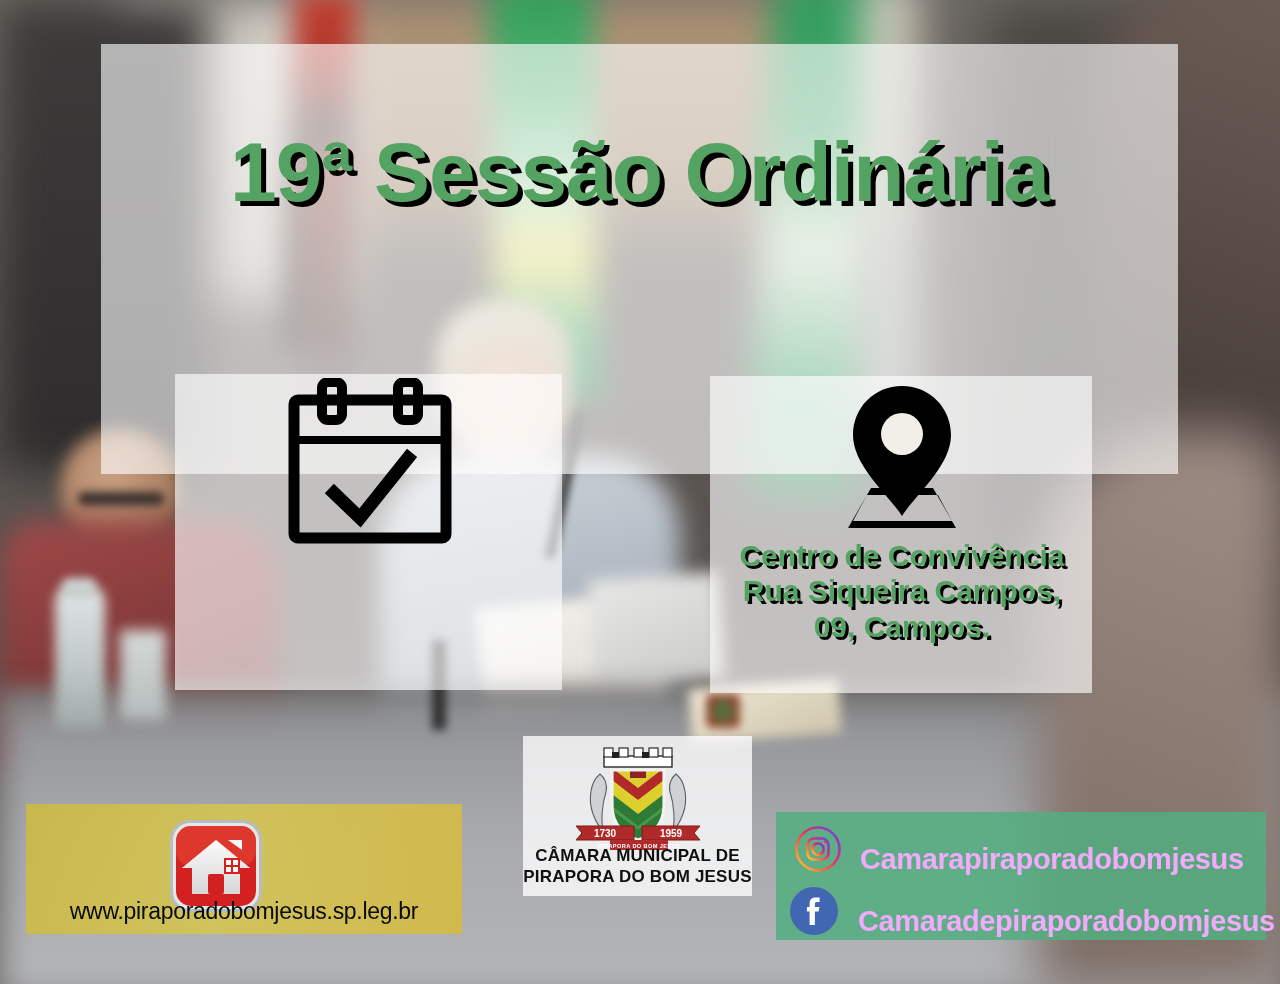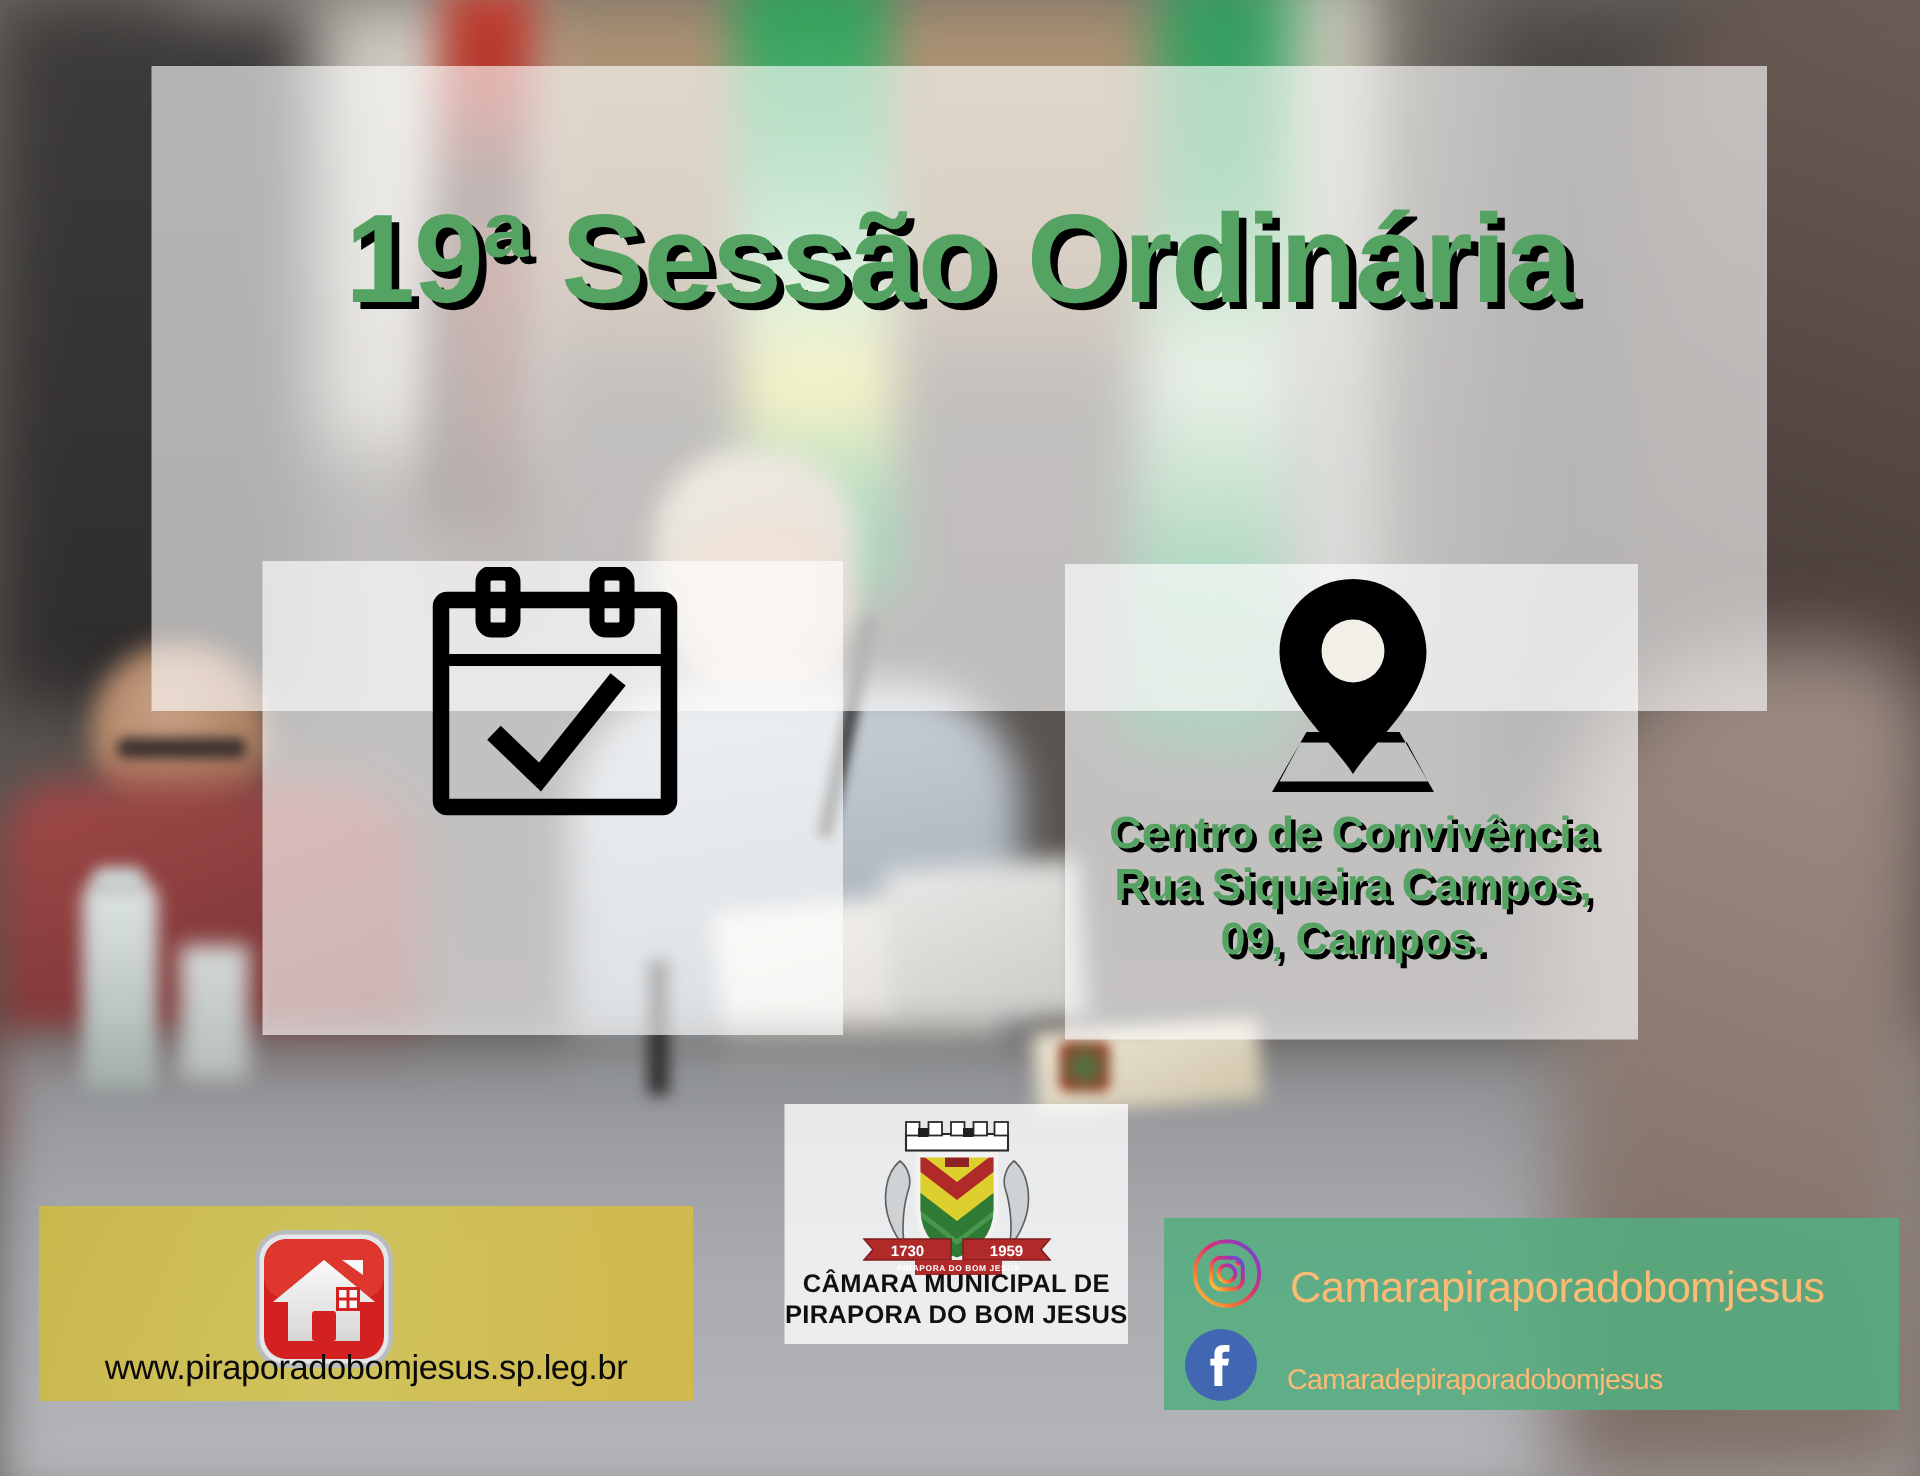--- a/index.html
+++ b/index.html
@@ -129,22 +129,22 @@
   .home-icon{position:absolute;left:168px;top:818px;width:96px;height:96px;}
   .site-url{position:absolute;left:26px;top:898px;width:436px;text-align:center;
     color:#0a0a0a;font-weight:normal;font-size:23px;letter-spacing:-.3px;}
 
   
   .bar-social{position:absolute;left:776px;top:812px;width:490px;height:128px;
     background:rgba(83,173,127,.86);}
   .soc-row{position:absolute;display:flex;align-items:center;gap:18px;}
   .soc-ig{left:794px;top:822px;}
   .soc-fb{left:788px;top:884px;}
-  .soc-label{color:#fdba74;font-weight:normal;font-size:29px;letter-spacing:-.4px;white-space:nowrap;margin-top:21px;}
-  .soc-label.fb{font-size:19px;}
+  .soc-label{color:#f0abfc;font-weight:bold;font-size:29px;letter-spacing:-.4px;white-space:nowrap;margin-top:21px;}
+  .soc-label.fb{font-size:29px;}
 </style>
 </head>
 <body>
 
 <div id="poster">
 
   <div class="bg">
     <div class="bg-layer bg-base"></div>
     <div class="bg-layer bg-wood"></div>
     <div class="bg-layer bg-wallL"></div>

